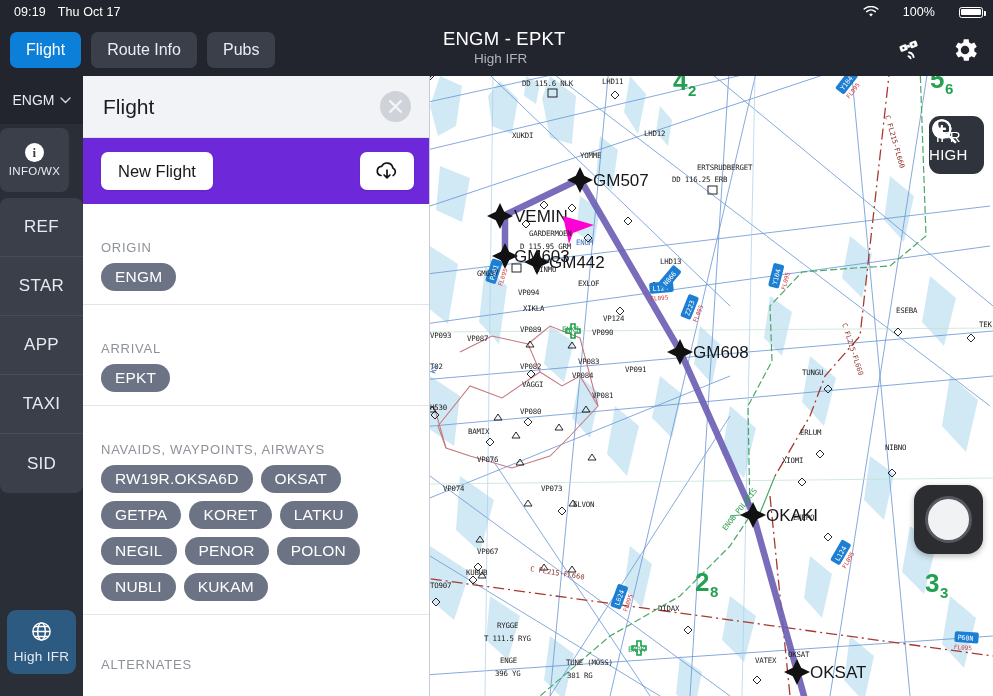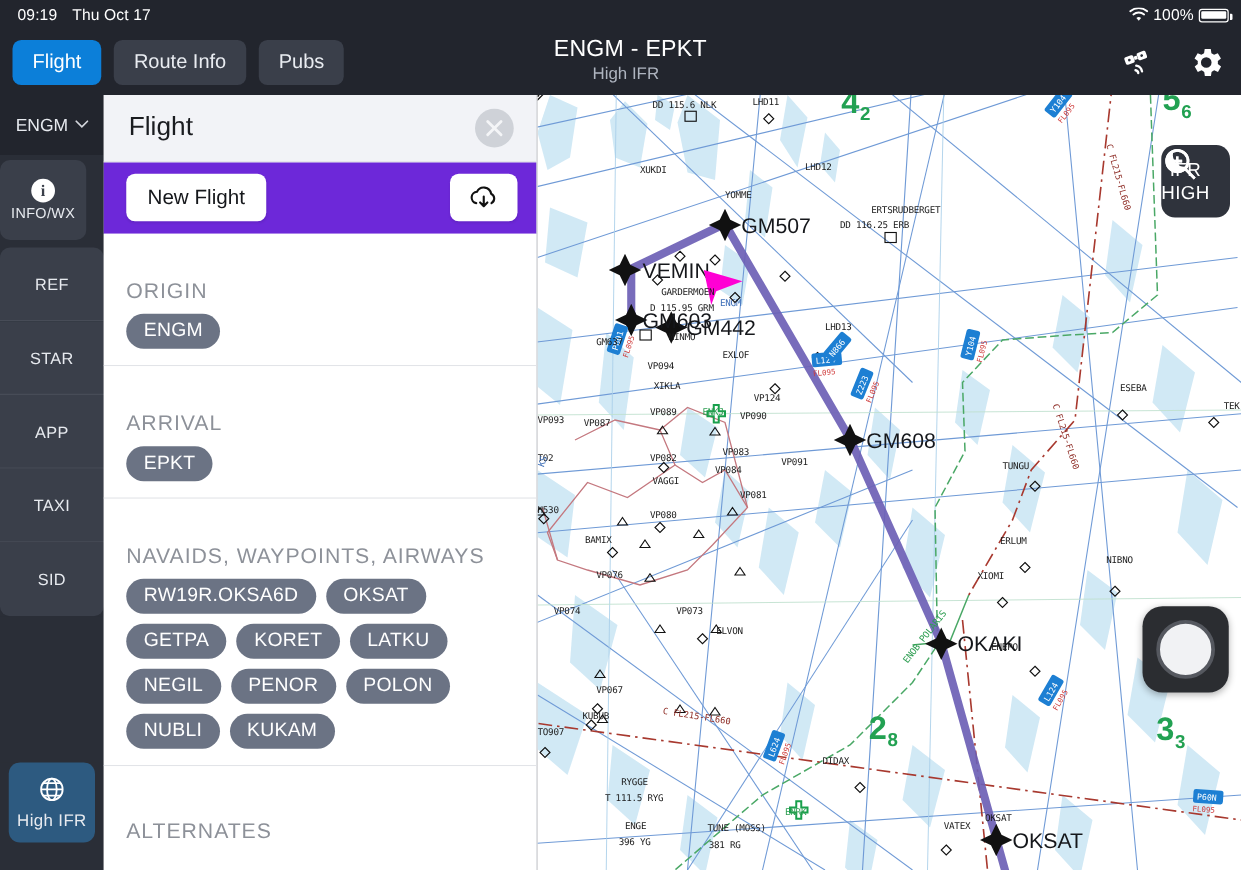--- a/index.html
+++ b/index.html
@@ -14,21 +14,21 @@
 
   
   .statusbar {
     position: absolute; left: 0; top: 0; width: 993px; height: 24px;
     background: #22252d; color: #fff;
     display: flex; align-items: center; justify-content: space-between;
     padding: 0 10px 0 14px;
     font-size: 12.5px; letter-spacing: .1px;
   }
   .sb-left { display: flex; align-items: center; gap: 12px; }
-  .sb-right { display: flex; align-items: center; gap: 4px; font-size: 12.5px; }
+  .sb-right { display: flex; align-items: center; gap: 24px; font-size: 12.5px; }
   .wifi { display:inline-block; width:16px; height:12px; position: relative; }
   .battery {
     width: 24px; height: 11px; border: 1.4px solid #fff; border-radius: 2.6px;
     position: relative; display: inline-block;
   }
   .battery::after {
     content: ""; position: absolute; right: -3.5px; top: 3px;
     width: 2px; height: 5px; background: #fff; border-radius: 0 1px 1px 0;
   }
   .battery i { position:absolute; left:1.4px; top:1.4px; bottom:1.4px; right:1.4px; background:#fff; border-radius:1px; display:block;}
@@ -64,21 +64,21 @@
   }
   .rail-apt {
     height: 48px; width: 83px; display:flex; align-items:center; justify-content:center;
     gap: 5px; color: #e7eaef; font-size: 14px; cursor: pointer;
     background: #22252d;
   }
   .rail-apt .chev { font-size: 10px; opacity: .9; }
   .rail-list { flex: 1; width: 83px; background: #2a2e37; display: flex; flex-direction: column; }
   .rail-item {
     height: 59px; display: flex; flex-direction: column; align-items: center; justify-content: center;
-    color: #e7eaef; font-size: 13px; cursor: pointer; background: #3a3f4a;
+    color: #e7eaef; font-size: 17px; cursor: pointer; background: #3a3f4a;
     border-bottom: 1px solid #474c57; letter-spacing: .3px;
   }
   .rail-item.with-icon { font-size: 11.5px; gap: 3px; border-radius: 8px; height: 64px; width: 69px; margin: 4px 0 6px 0; border-bottom: none; }
   .rail-item.first { border-radius: 8px 8px 0 0; }
   .rail-item.last-group { border-radius: 0 0 8px 8px; border-bottom: none; }
   .rail-spacer { flex: 1; background: #2a2e37; }
   .rail-item.accent {
     background: #2d5a80; border-radius: 9px; width: 69px; height: 64px;
     font-size: 13.5px; gap: 3px; flex-direction: column; border-bottom: none;
     margin-bottom: 22px;
@@ -114,21 +114,21 @@
     background: #fff; border-radius: 7px; height: 38px; padding: 0 17px;
     display: flex; align-items: center; font-size: 16.5px; color: #15171b;
     cursor: pointer; box-shadow: 0 1px 2px rgba(0,0,0,.09);
   }
   .cloudbtn {
     background: #fff; border-radius: 7px; width: 54px; height: 38px;
     display: flex; align-items: center; justify-content: center; cursor: pointer;
     box-shadow: 0 1px 2px rgba(0,0,0,.09);
   }
   .sect { padding: 12px 18px 13px 18px; border-bottom: 1px solid #e2e4e8; background: #fff; }
-  .sect-label { font-size: 17px; color: #8d9199; letter-spacing: .75px; margin-bottom: 8px; margin-top: 24px; }
+  .sect-label { font-size: 13px; color: #8d9199; letter-spacing: .75px; margin-bottom: 8px; margin-top: 24px; }
   .chips { display: flex; flex-wrap: wrap; gap: 8px; }
   .chip {
     background: #6b7384; color: #fff; border-radius: 14px;
     height: 28px; padding: 0 14px; display: flex; align-items: center;
     font-size: 15.5px; cursor: pointer; letter-spacing: .2px;
   }
   .sect.grow { flex: 1; border-bottom: none; }
 
   
   .map {

